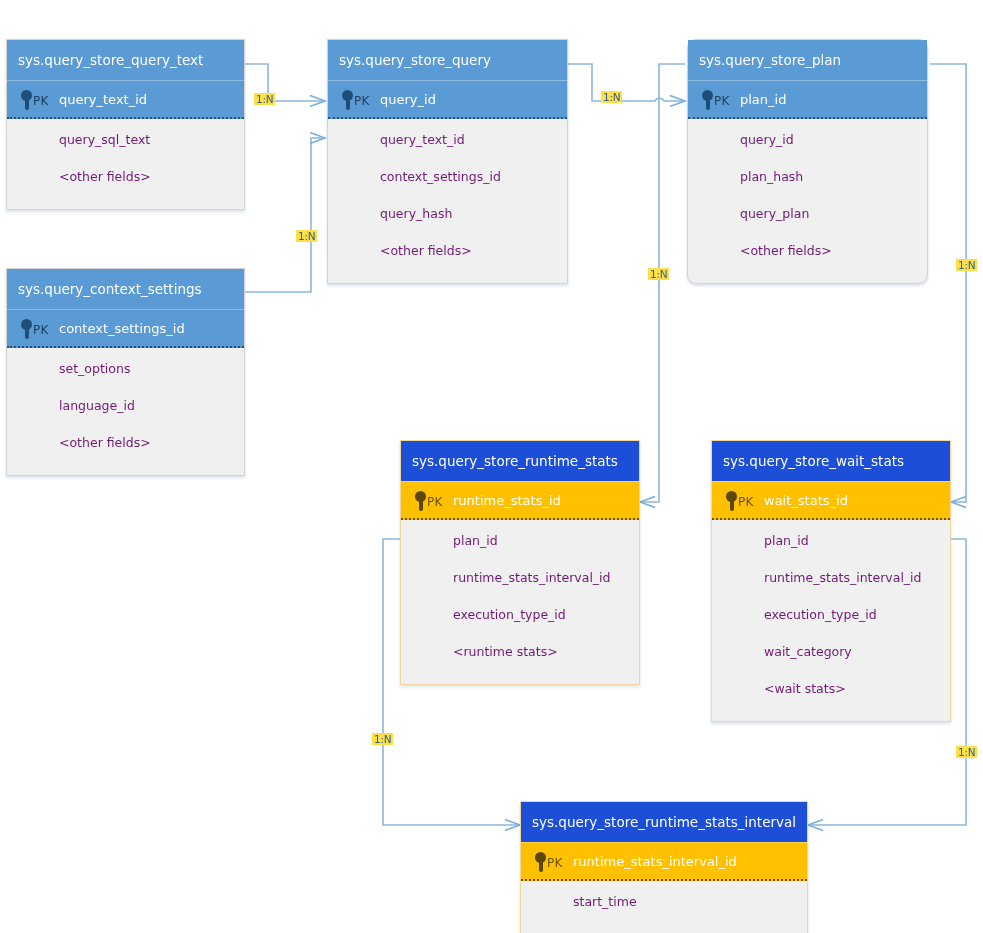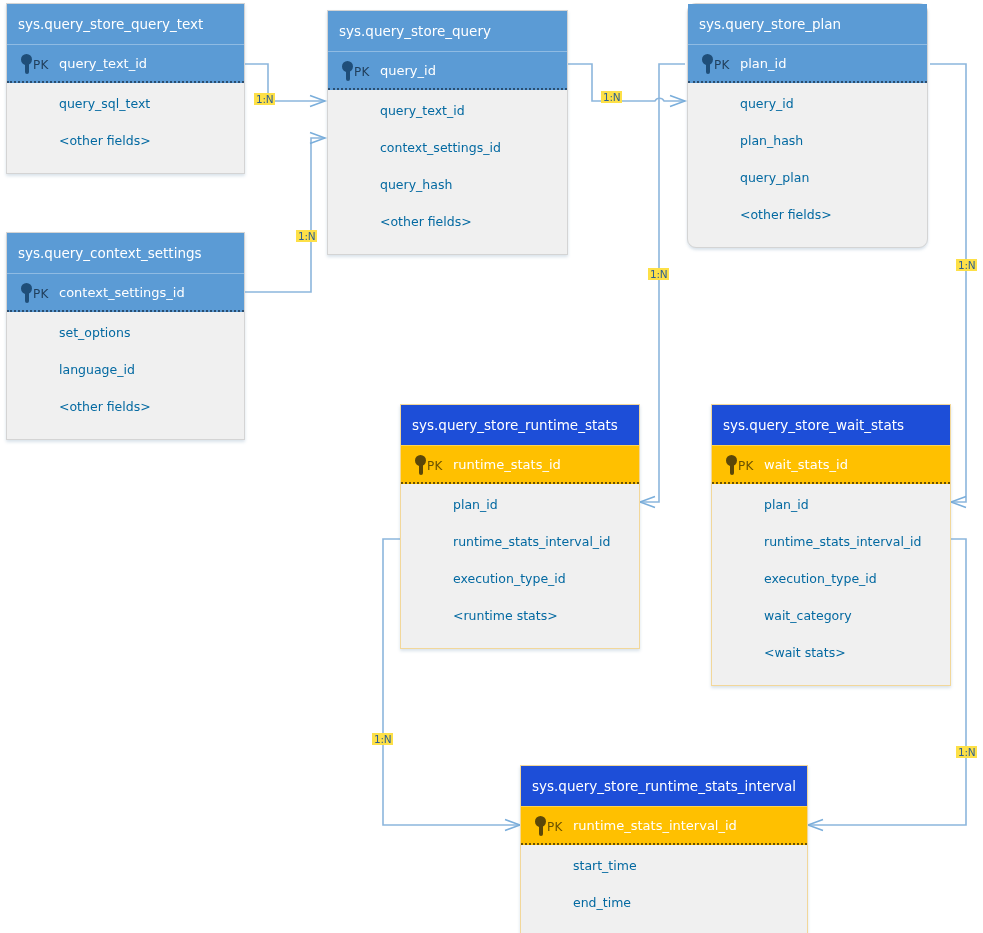--- a/index.html
+++ b/index.html
@@ -11,20 +11,21 @@
   }
   #canvas{position:relative;width:983px;height:933px;}
 
   
   .entity{
     position:absolute;
     box-sizing:border-box;
     background:#f0f0f0;
     border:1px solid #d4d4d4;
     box-shadow:0 2px 3px rgba(120,150,180,.28);
+    margin-top:36px;
   }
   .ent-title{
     box-sizing:border-box;
     height:41px;
     line-height:41px;
     padding-left:11px;
     font-size:13.5px;
     color:#ffffff;
     white-space:nowrap;
     overflow:hidden;
@@ -37,21 +38,21 @@
     font-size:13px;
     white-space:nowrap;
   }
   .ent-body{padding-top:2px;padding-bottom:14px;}
   .ent-row{
     box-sizing:border-box;
     height:37px;
     line-height:37px;
     padding-left:52px;
     font-size:12.5px;
-    color:#0369a1;
+    color:#701a75;
     white-space:nowrap;
   }
 
   
   .blue .ent-title{background:#5b9bd5;border-bottom:1px solid #8fbbe3;}
   .blue .ent-pk{background:#5b9bd5;color:#ffffff;border-bottom:2px dotted #2b4e70;}
   .blue .key{background:#1f4e79;}
   .blue .key:after{background:#1f4e79;}
   .blue .pk-label{color:#213f5c;}
 
@@ -155,21 +156,21 @@
         <span class="pk-label">PK</span>
       </span>
       <span class="pk-name">query_text_id</span>
     </div>
     <div class="ent-body">
       <div class="ent-row">query_sql_text</div>
       <div class="ent-row">&lt;other fields&gt;</div>
     </div>
   </div>
 
-  <div class="entity blue" style="left:327px;top:10px;width:241px;">
+  <div class="entity blue" style="left:327px;top:3px;width:241px;">
     <div class="ent-title">sys.query_store_query</div>
     <div class="ent-pk">
       <span class="key-wrap">
         <span class="key"></span>
         <span class="pk-label">PK</span>
       </span>
       <span class="pk-name">query_id</span>
     </div>
     <div class="ent-body">
       <div class="ent-row">query_text_id</div>

